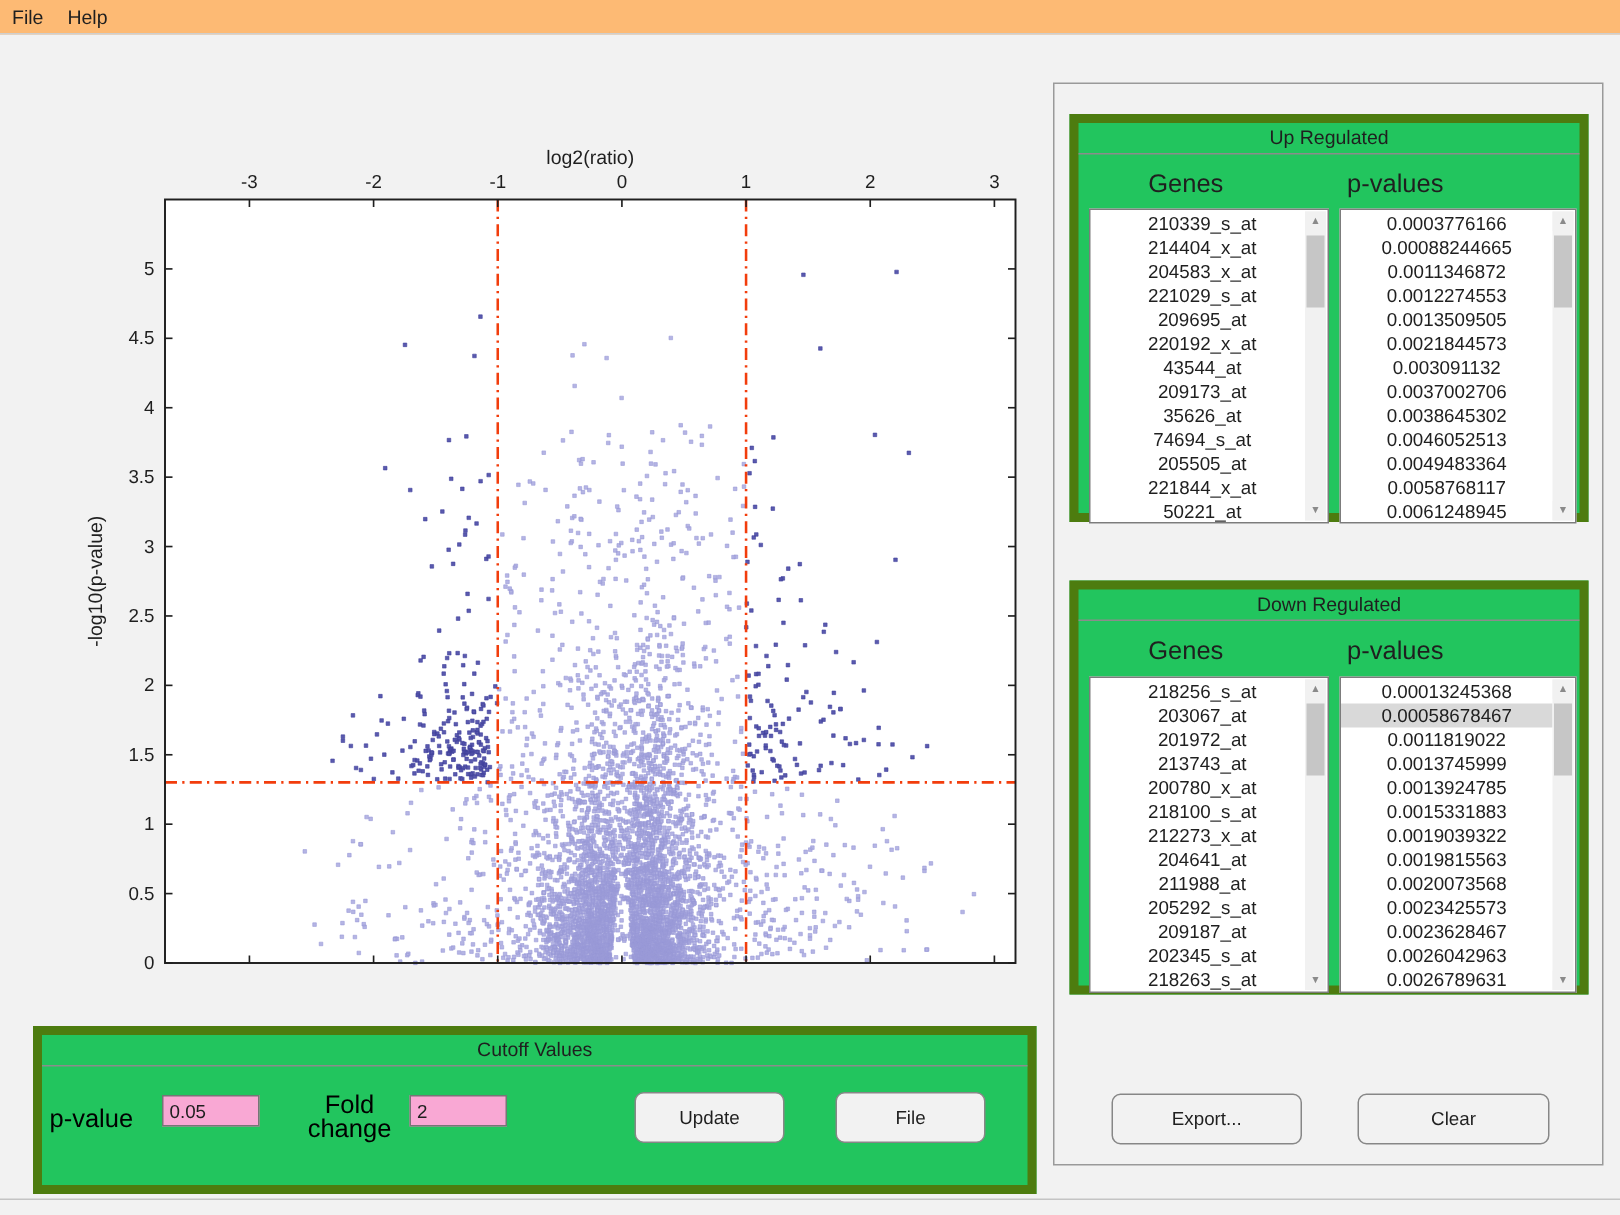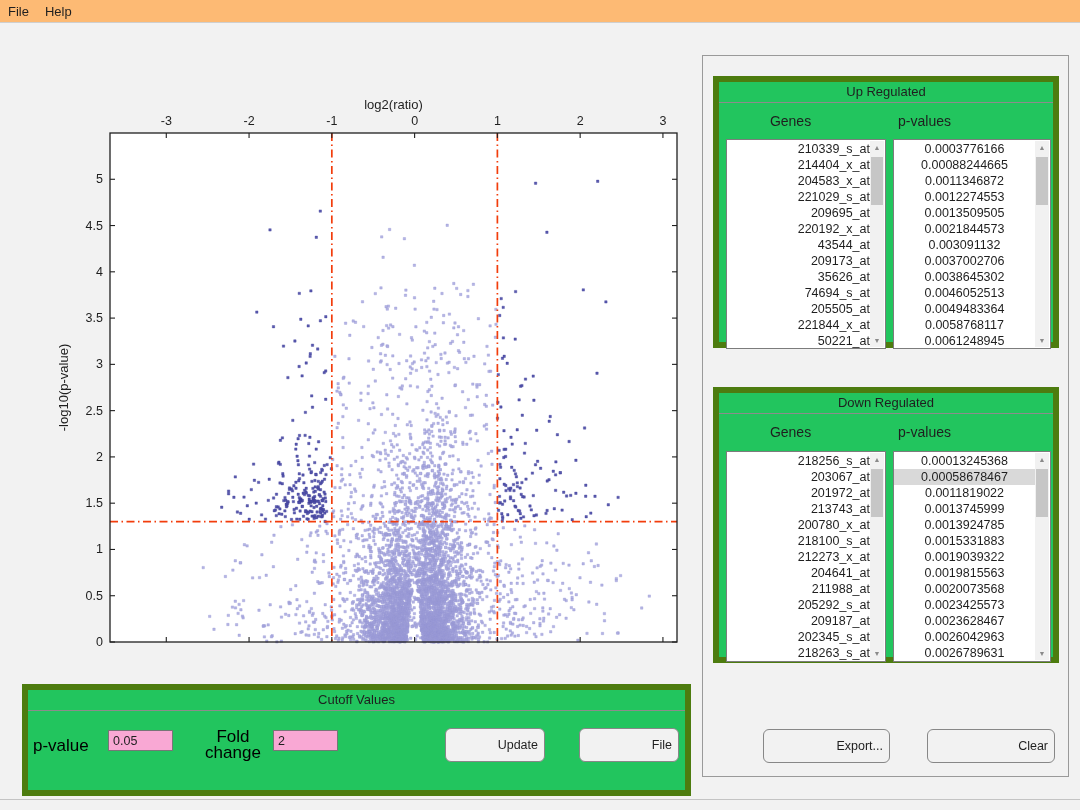--- a/index.html
+++ b/index.html
@@ -10,45 +10,45 @@
            border-bottom:1px solid #cfcfcf;display:flex;align-items:center;}
   .menu-item{font-size:13px;padding:0 8px;color:#1f1f1f;}
   
   #plot-svg{position:absolute;left:0;top:0;}
   
   .groupbox{position:absolute;border:6px solid #4d7c0f;background:#22c55e;box-sizing:border-box;}
   .groupbox-title{height:20px;line-height:20px;text-align:center;font-size:13px;
                   border-bottom:1px solid #8c8c8c;color:#1f1f1f;}
   #right-panel{position:absolute;left:702px;top:55px;width:367px;height:722px;
                border:1px solid #9a9a9a;box-sizing:border-box;background:#f2f2f2;}
-  .headers-row{position:absolute;left:0;width:100%;display:flex;font-size:14px;color:#1f1f1f;gap:36px;}
+  .headers-row{position:absolute;left:0;width:100%;display:flex;font-size:17px;color:#1f1f1f;gap:36px;}
   .hdr-genes{width:48%;text-align:center;}
   .hdr-pvals{width:52%;text-align:left;}
   .listbox{position:absolute;background:#ffffff;border:1px solid #7c7c7c;box-sizing:border-box;
            overflow:hidden;}
   .list-rows{position:absolute;left:0;top:1px;right:15px;bottom:1px;}
   .list-row{height:16px;line-height:16px;font-size:12.5px;white-space:nowrap;color:#1f1f1f;}
-  .row-gene{text-align:right;padding-left:6px;}
+  .row-gene{text-align:center;padding-left:6px;}
   .row-pval{text-align:center;}
   .list-row.selected{background:#d9d9d9;}
   .scrollbar{position:absolute;top:1px;right:1px;bottom:1px;width:14px;background:#f1f1f1;}
   .sb-arrow{position:absolute;left:0;width:14px;height:13px;color:#8a8a8a;font-size:7px;
             text-align:center;line-height:13px;background:#f1f1f1;}
   .sb-up{top:0;}
   .sb-down{bottom:0;}
   .sb-thumb{position:absolute;left:1px;width:12px;background:#c6c6c6;top:16px;height:48px;}
   
   #cutoff-box{left:22px;top:684px;width:669px;height:112px;}
   .static-label{position:absolute;font-size:17px;color:#000000;}
   .text-input{position:absolute;width:65px;height:21px;box-sizing:border-box;background:#f9a8d4;
               border:1px solid #767676;font-family:"Liberation Sans",sans-serif;font-size:12.5px;
               padding:0 4px;color:#1f1f1f;}
   .btn{position:absolute;box-sizing:border-box;border:1px solid #878787;border-radius:6px;
        background:#f2f2f2;font-family:"Liberation Sans",sans-serif;font-size:12.5px;color:#1f1f1f;
-       text-align:right;margin-left:22px;}
+       text-align:center;}
   #bottom-edge{position:absolute;left:0;top:799px;width:1080px;height:0;border-top:1px solid #c4c4c4;}
 </style>
 </head>
 <body>
 
 <div id="app">
 
   <div id="menubar">
     <span class="menu-item">File</span>
     <span class="menu-item">Help</span>

